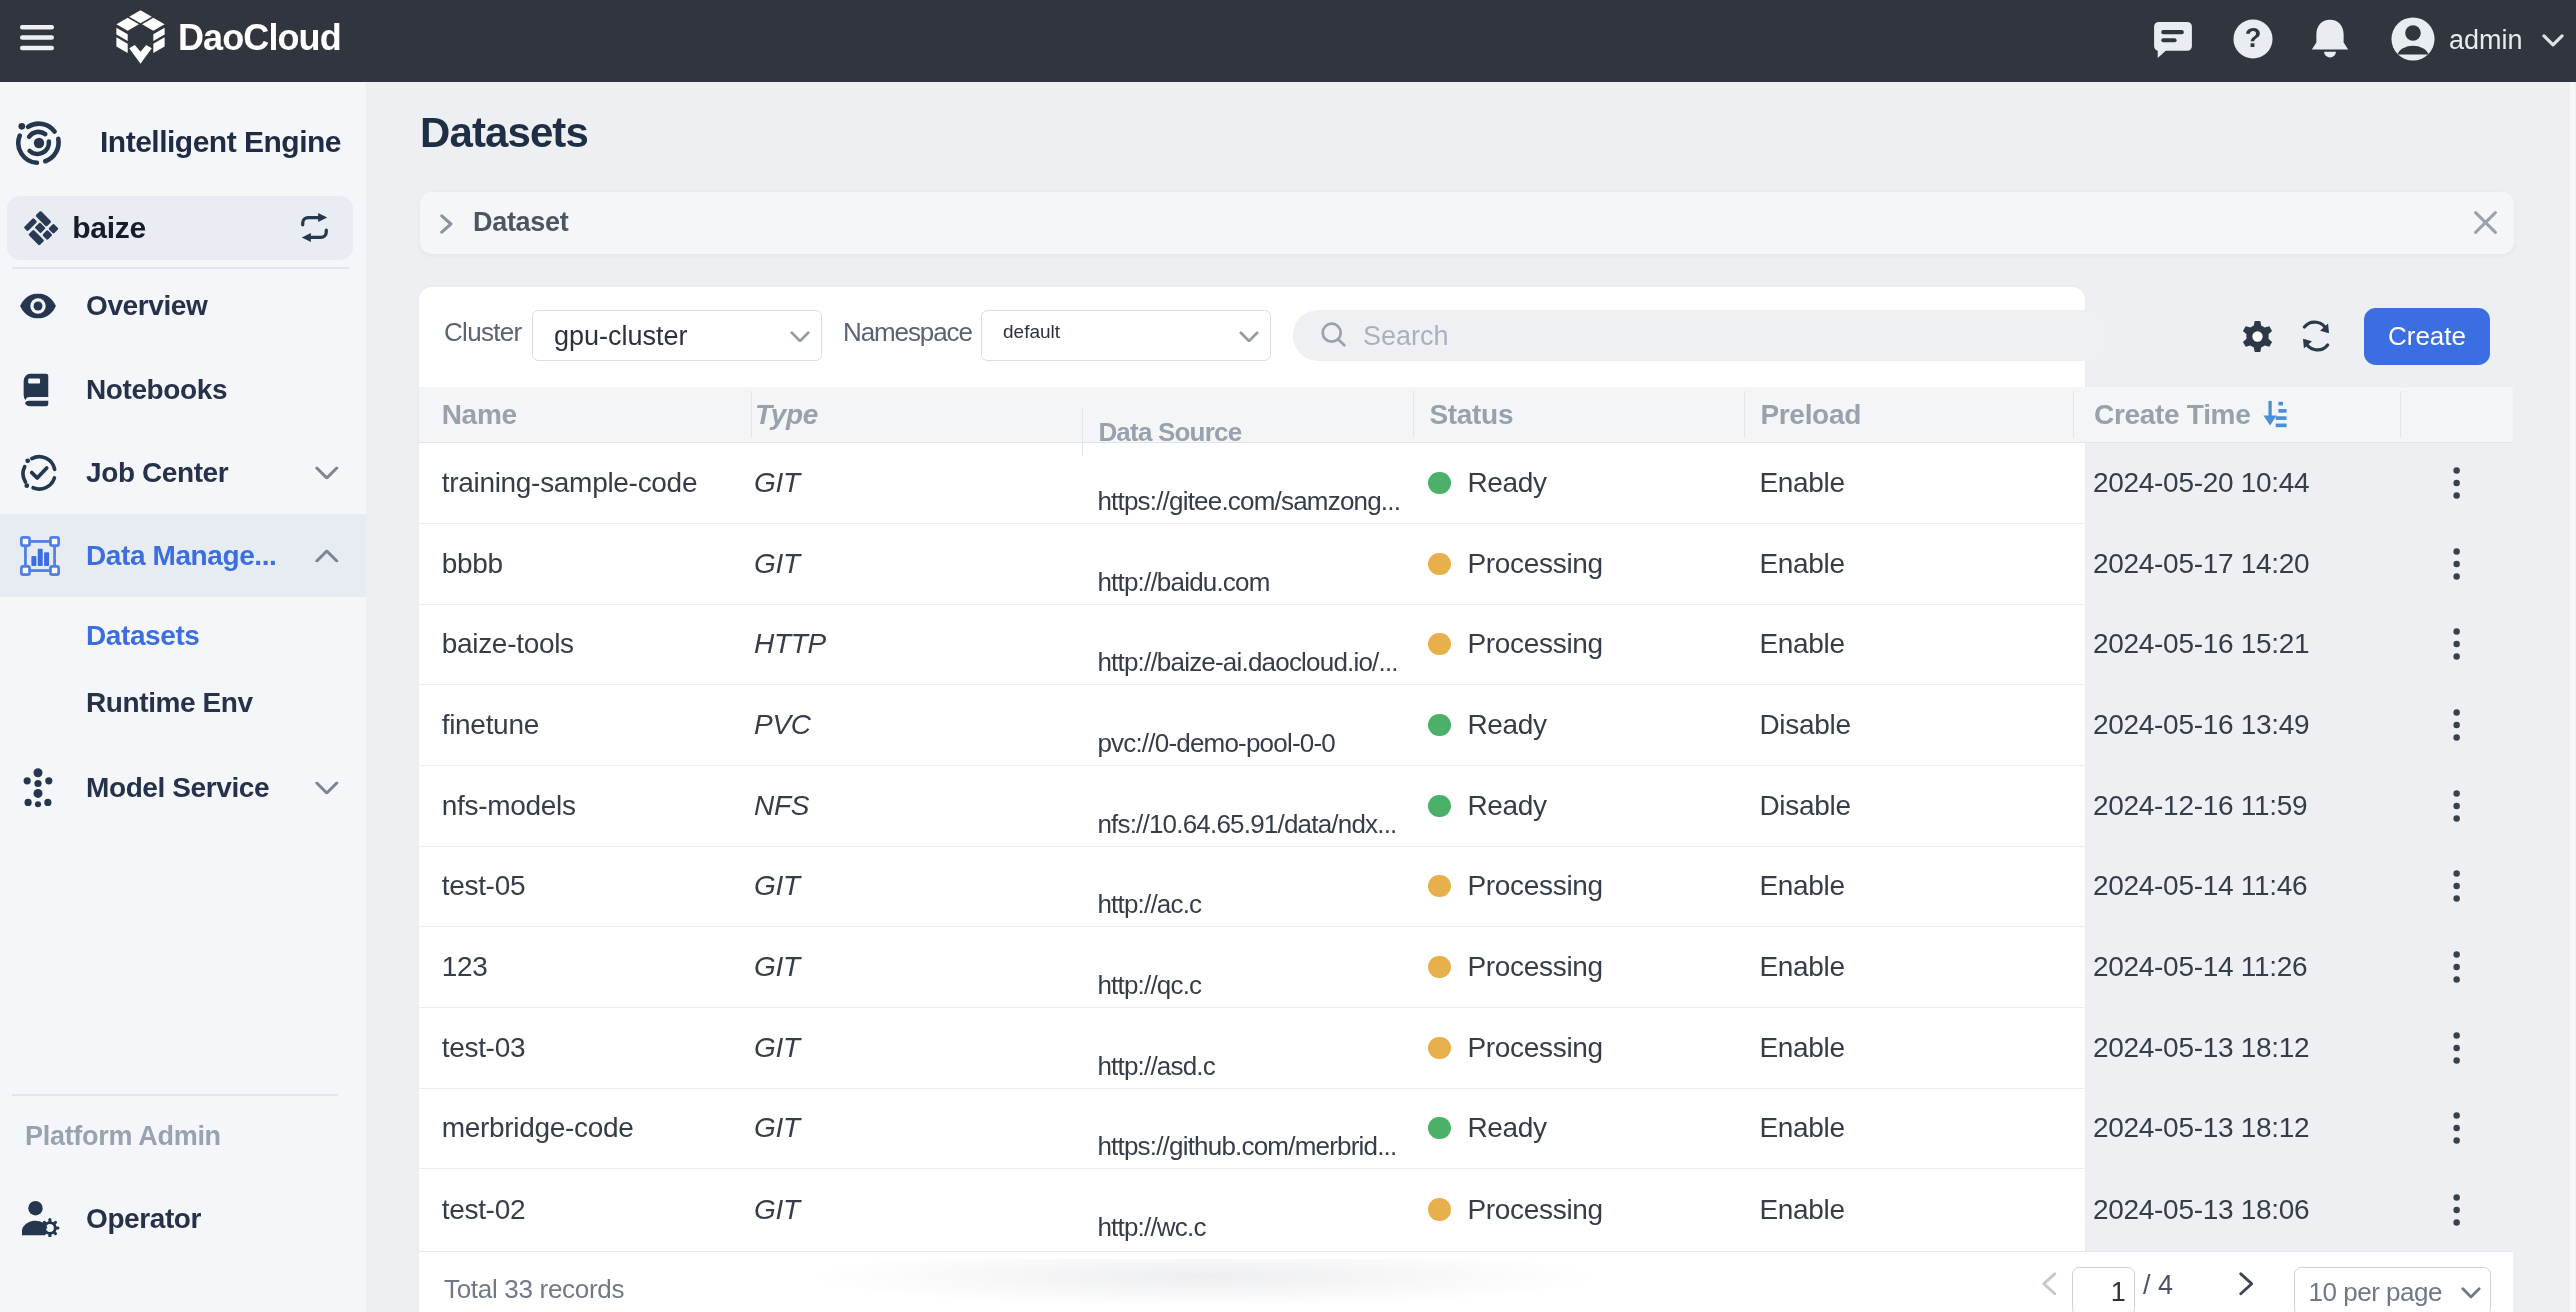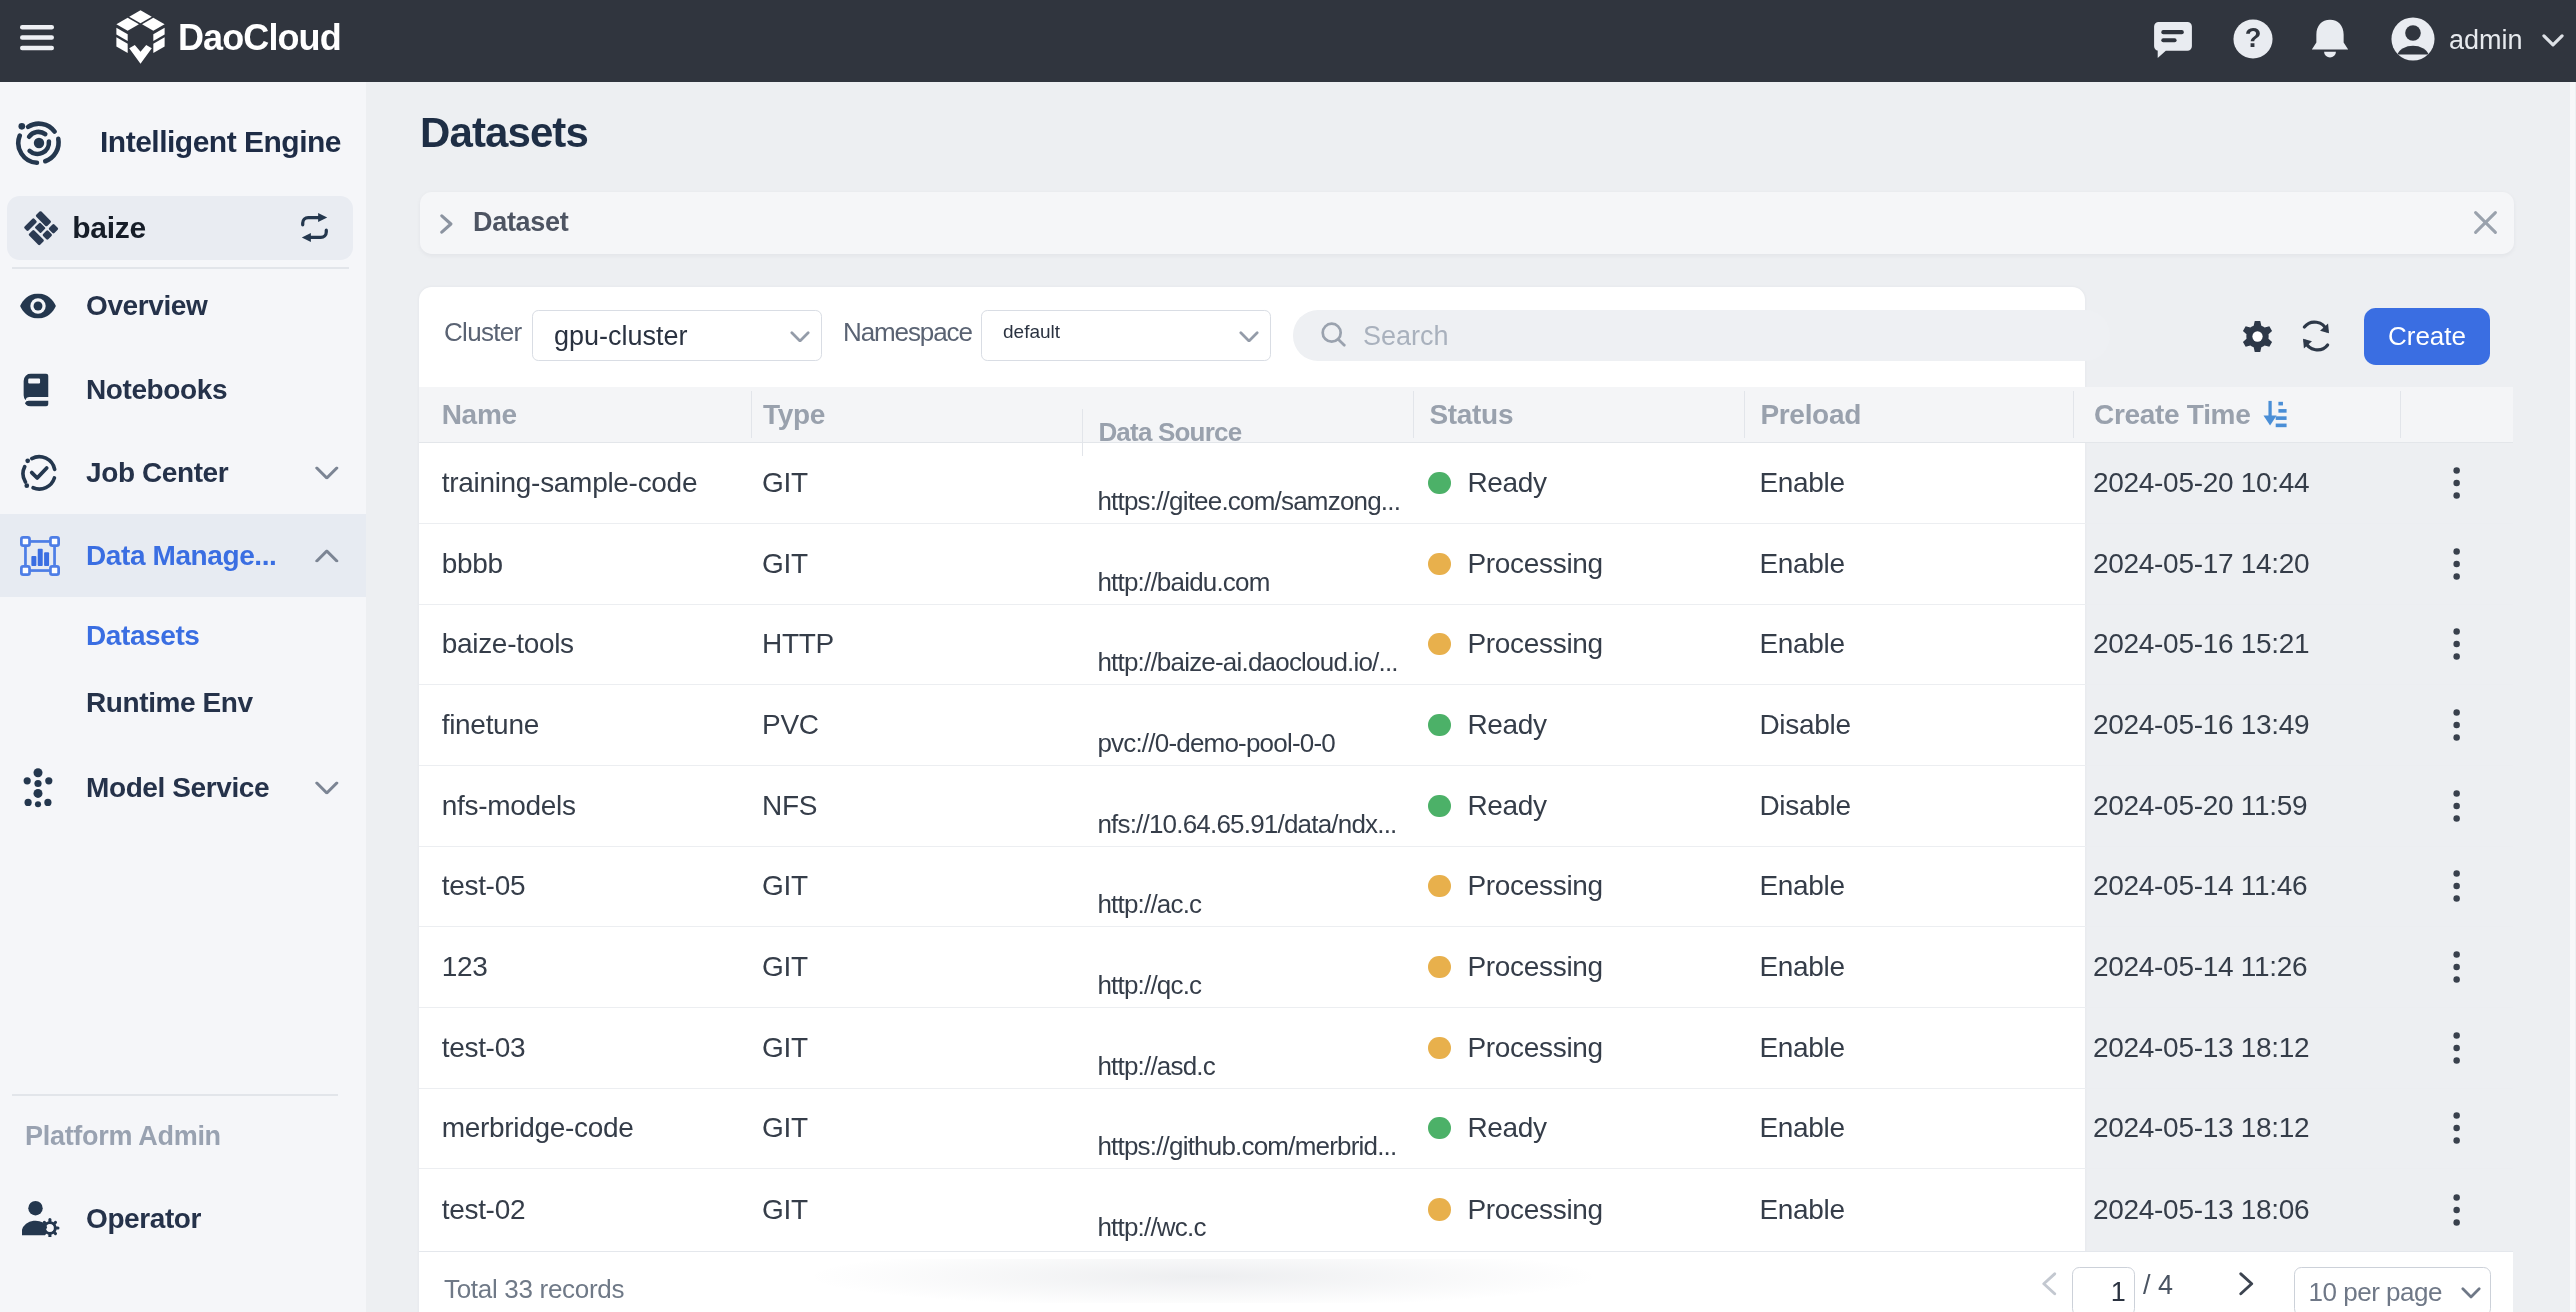--- a/index.html
+++ b/index.html
@@ -13,21 +13,21 @@
 .itm{position:absolute;left:0;width:366px;height:83px;}
 .itm .lbl{position:absolute;left:86px;top:50%;transform:translateY(-50%);font-size:28px;font-weight:700;color:#25324a;letter-spacing:-0.4px;}
 .itm svg{position:absolute;left:20px;top:50%;transform:translateY(-50%);}
 .chev{position:absolute;right:27px;top:50%;transform:translateY(-50%);}
 .itm svg.chev{left:auto;right:27px;}
 #card{position:absolute;left:53px;top:205px;width:1666px;height:1026px;background:#fff;border-radius:12.7px 12.7px 0 0;box-shadow:0 0.9px 3.6px rgba(30,40,60,0.05);}
 .th{font-size:28px;font-weight:700;color:#99a1ad;letter-spacing:-0.3px;}
 .tr{position:absolute;left:0;width:2094px;height:81px;border-bottom:0.9px solid #eceef1;display:flex;align-items:center;font-size:28px;color:#353d49;letter-spacing:-0.3px;}
 .tr>div{white-space:nowrap;overflow:hidden;}
 .c1{width:332px;padding-left:22.7px;}
-.c2{width:331px;padding-left:11px;}
+.c2{width:331px;padding-left:3px;font-style:italic;}
 .c3{width:331px;padding-left:15.4px;font-size:26px;letter-spacing:-0.8px;margin-top:36px;}
 .c4{width:331px;padding-left:15.4px;display:flex;align-items:center;}
 .c5{width:329px;padding-left:15.4px;}
 .c6{width:327px;padding-left:20px;}
 .c7{width:113px;display:flex;justify-content:center;}
 .dot{width:22.7px;height:22.7px;border-radius:50%;margin-right:16.3px;flex:0 0 auto;}
 .g{background:#4cb168;}
 .o{background:#e8b04c;}
 </style></head>
 <body>
@@ -348,21 +348,21 @@
             <circle cx="4" cy="34" r="3.6" fill="#39414d"></circle>
           </svg>
         </div>
     </div>
     <div class="tr" style="top:479px">
       <div class="c1">nfs-models</div>
         <div class="c2">NFS</div>
       <div class="c3">nfs://10.64.65.91/data/ndx...</div>
       <div class="c4"><span class="dot g"></span>Ready</div>
       <div class="c5">Disable</div>
-        <div class="c6">2024-05-20 11:59</div>
+        <div class="c6">2024-12-16 11:59</div>
       <div class="c7">
           <svg width="7.3" height="36" viewBox="0 0 8 40">
             <circle cx="4" cy="6" r="3.6" fill="#39414d"></circle>
             <circle cx="4" cy="20" r="3.6" fill="#39414d"></circle>
             <circle cx="4" cy="34" r="3.6" fill="#39414d"></circle>
           </svg>
         </div>
     </div>
     <div class="tr" style="top:559px">
       <div class="c1">test-05</div>

